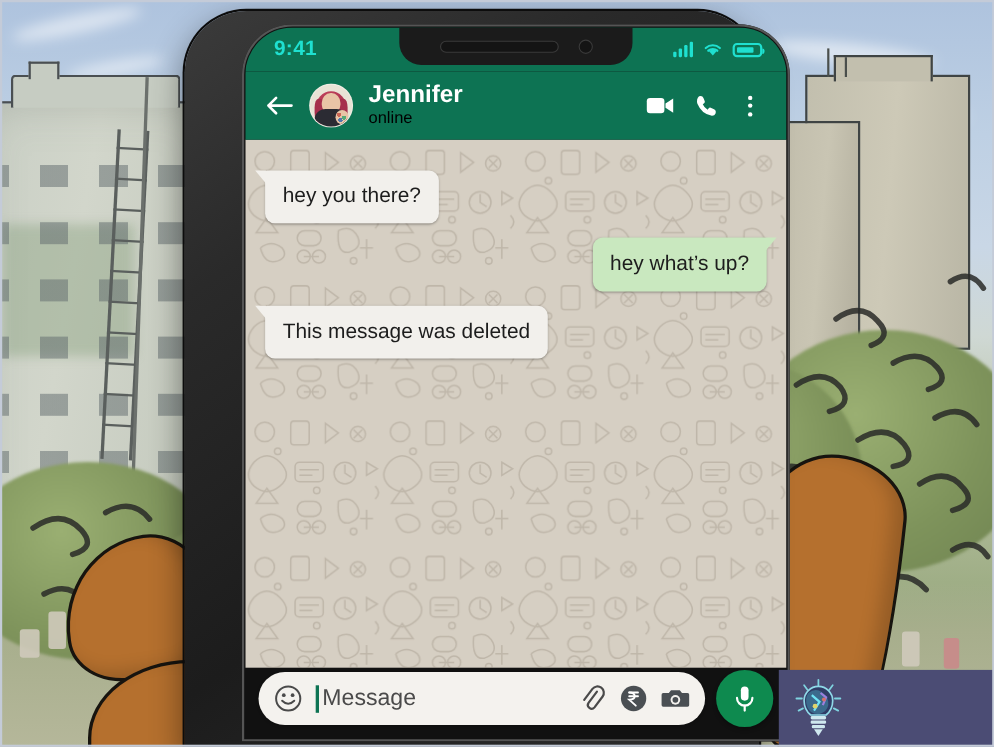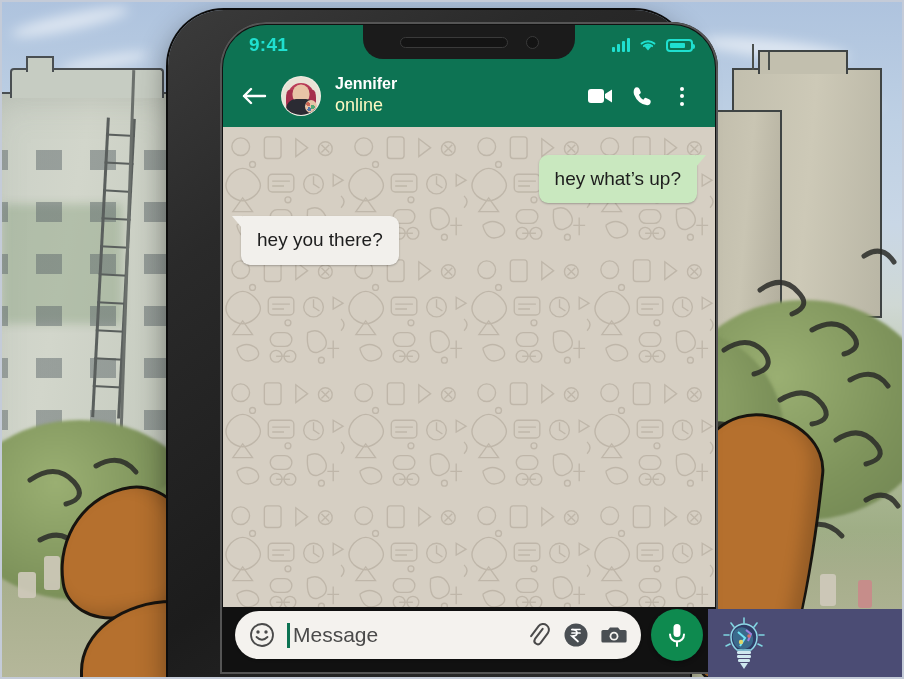--- a/index.html
+++ b/index.html
@@ -229,22 +229,22 @@
     background:#e8c4a6; border-radius:50%;
   }
   #avatar .dots {
     position:absolute; right:4px; bottom:3px; width:11px; height:11px; border-radius:50%;
     background:
       radial-gradient(circle at 30% 30%, #c65 0 2px, transparent 2px),
       radial-gradient(circle at 70% 55%, #5a7 0 2px, transparent 2px),
       radial-gradient(circle at 40% 75%, #57a 0 2px, transparent 2px);
   }
   #headerText { display:flex; flex-direction:column; justify-content:center; margin-left:2px; flex:1; }
-  #contactName { color:#fff; font-size:16px; font-weight:bold; line-height:1.1; }
-  #contactStatus { color:#fef9c3; font-size:18px; line-height:1.35; }
+  #contactName { color:#fff; font-size:22px; font-weight:bold; line-height:1.1; }
+  #contactStatus { color:#000000; font-size:15px; line-height:1.35; }
   .hicon { width:30px; height:30px; display:flex; align-items:center; justify-content:center; cursor:pointer; }
   #menuBtn { display:flex; flex-direction:column; gap:3.5px; align-items:center; justify-content:center; width:26px; height:30px; cursor:pointer; }
   #menuBtn span { width:4px; height:4px; border-radius:50%; background:#fff; display:block; }
 
   
   #chatbody {
     flex:1 1 auto; position:relative; overflow:hidden;
     background:#d6cfc3;
     padding:28px 18px 0 18px;
     display:flex; flex-direction:column; gap:13px;
@@ -498,25 +498,28 @@
                 <circle cx="30" cy="38" r="3"></circle>
                 <circle cx="66" cy="74" r="3"></circle>
                 <circle cx="100" cy="112" r="3"></circle>
                 <path d="M120 70 q6 6 0 12"></path>
               </g>
             </pattern>
           </defs>
           <rect width="500" height="500" fill="url(#dd)"></rect>
         </svg>
 
+        <div class="row in">
+          <div class="bubble in">hey you there?</div>
+        </div>
         <div class="row out">
           <div class="bubble out">hey what’s up?</div>
         </div>
         <div class="row in">
-          <div class="bubble in">hey you there?</div>
+          <div class="bubble in">This message was deleted</div>
         </div>
       </div>
 
       <div id="inputbar">
         <div id="inputpill">
           <svg id="emojiIcon" viewBox="0 0 26 26">
             <circle cx="13" cy="13" r="11" stroke="#4a4a4a" stroke-width="1.8" fill="none"></circle>
             <circle cx="9" cy="10" r="1.7" fill="#4a4a4a"></circle>
             <circle cx="17" cy="10" r="1.7" fill="#4a4a4a"></circle>
             <path d="M7.5 15 q5.5 5.5 11 0" stroke="#4a4a4a" stroke-width="1.8" fill="none" stroke-linecap="round"></path>

